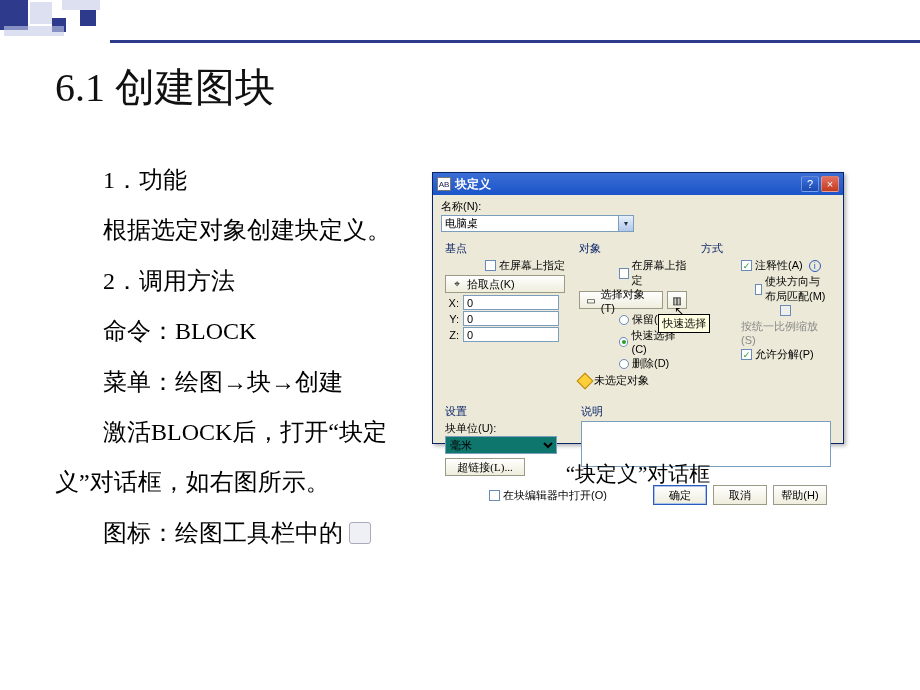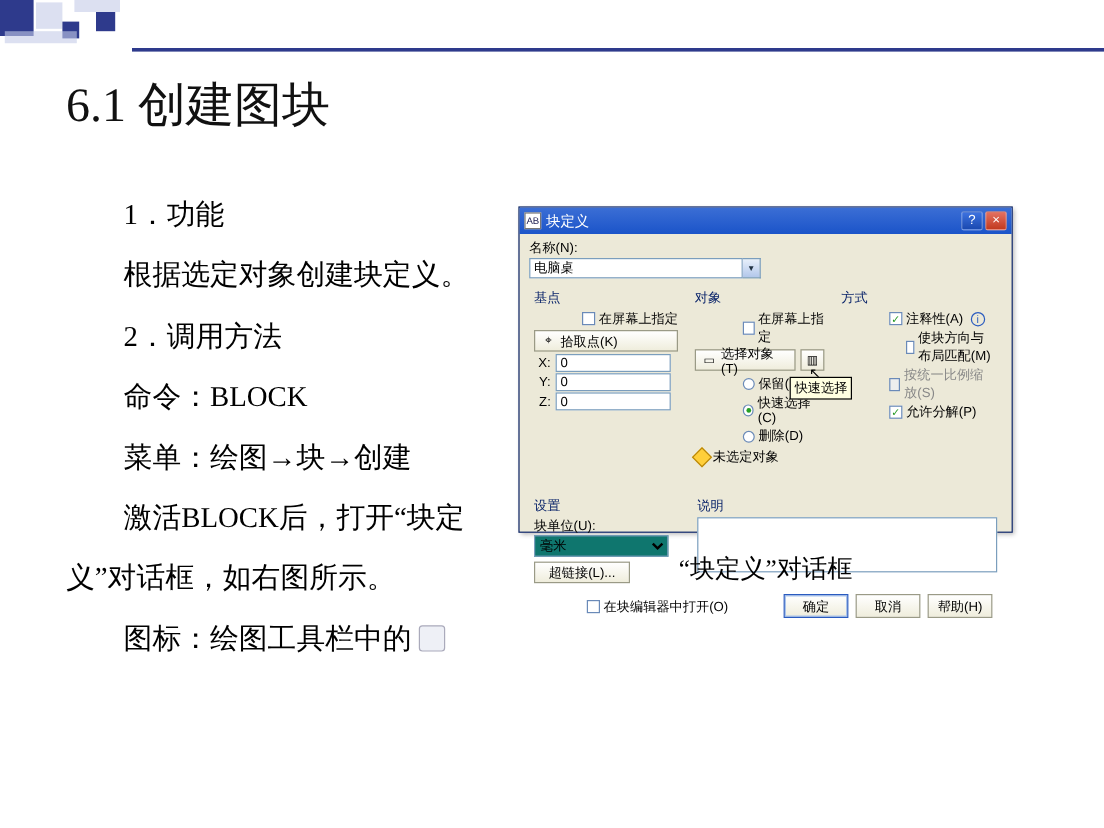--- a/index.html
+++ b/index.html
@@ -9,21 +9,21 @@
   .deco-sq { position: absolute; background: #2e3a8c; }
   .deco-sq.light { background: #c4cce8; opacity: .6; }
   .deco-line { position: absolute; top: 40px; left: 110px; width: 810px; height: 3px; background: #2e3a8c; }
   .title { position: absolute; top: 60px; left: 55px; font-size: 40px; font-family: "SimSun", serif; color: #111; }
   .body { position: absolute; top: 155px; left: 55px; width: 380px; font-size: 24px; line-height: 2.1; font-family: "SimSun", serif; color: #000; }
   .body p { text-indent: 2em; }
   .icon-small { display: inline-block; width: 22px; height: 22px; background: #eef0f6; border: 1px solid #aab; border-radius: 3px; vertical-align: -3px; }
   .dialog { position: absolute; top: 172px; left: 432px; width: 412px; height: 272px; background: #ece9d8; border: 1px solid #0a246a; box-shadow: 2px 2px 4px rgba(0,0,0,.3); font-size: 11px; font-family: Tahoma, "SimSun", sans-serif; }
   .titlebar { height: 22px; background: linear-gradient(#3b6ed5, #1b54c9); display: flex; align-items: center; padding: 0 4px; }
   .tb-icon { width: 14px; height: 14px; background: #fff; border: 1px solid #777; margin-right: 4px; font-size: 8px; display:flex; align-items:center; justify-content:center; color:#225; }
-  .tb-title { color: #fff; font-weight: normal; font-size: 12px; flex: 1; }
+  .tb-title { color: #fff; font-weight: bold; font-size: 12px; flex: 1; }
   .tb-btn { width: 18px; height: 16px; margin-left: 2px; border: 1px solid #fff5; background: linear-gradient(#3d72e0,#1a49b0); color: #fff; font-size: 11px; display:flex; align-items:center; justify-content:center; border-radius:2px; }
   .tb-btn.close { background: linear-gradient(#e37060,#c23a1f); }
   .dlg-body { padding: 4px 8px 6px 8px; }
   .row-name { display:flex; flex-direction:column; gap:1px; margin-bottom:3px;}
   .lbl { font-size: 11px; color:#000; }
   .combo { display:flex; }
   .combo input { width: 178px; height: 17px; border:1px solid #7b9ebd; font-size:11px; padding:0 3px; }
   .combo .drop { width:15px; height:17px; border:1px solid #7b9ebd; border-left:0; background:linear-gradient(#e8f0fb,#b2c7ea); display:flex;align-items:center;justify-content:center; font-size:8px; color:#234;}
   .cols { display:flex; gap:6px; }
   .grp { position:relative; border:none; padding:6px 4px 4px 4px; }
@@ -48,21 +48,21 @@
   .grp-settings{ width:130px; }
   .grp-desc { flex:1; }
   .grp-desc textarea { width:100%; height:46px; border:1px solid #7b9ebd; resize:none; font-size:11px;}
   select.unit { width:112px; height:18px; border:1px solid #7b9ebd; font-size:11px; background:#0f766e;}
   .dlg-foot { display:flex; align-items:center; gap:6px; padding:3px 8px 0 8px;}
   .dlg-foot .spacer{ flex:1;}
   .btn-main { width:54px; height:20px; border:1px solid #9a9a86; background:linear-gradient(#fff,#efeddc); font-size:11px; display:flex;align-items:center;justify-content:center;}
   .btn-main.default{ border:1px solid #2a5bbf; box-shadow:0 0 0 1px #a9c3eb inset;}
   .help-i { width:12px;height:12px;border:1px solid #2a5bbf;border-radius:50%;display:inline-flex;align-items:center;justify-content:center;font-size:9px;color:#2a5bbf;margin-left:3px;}
   .caption { position:absolute; top:460px; left:432px; width:412px; text-align:center; font-size:21px; font-family:"SimSun",serif;}
-  .disabled { color:#888; }
+  .disabled { color:#888;flex-direction:column; }
 </style>
 </head>
 <body>
 
 <div class="slide">
   <div class="deco-top">
     <div class="deco-sq" style="top:0;left:0;width:28px;height:30px;"></div>
     <div class="deco-sq light" style="top:2px;left:30px;width:22px;height:22px;"></div>
     <div class="deco-sq" style="top:18px;left:52px;width:14px;height:14px;"></div>
     <div class="deco-sq light" style="top:0;left:62px;width:38px;height:10px;"></div>
@@ -176,26 +176,26 @@
               <span class="box" style="background:#eee;"></span>
               <span>按统一比例缩放(S)</span>
             </label>
           <label class="chk">
               <span class="box">✓</span>
               <span>允许分解(P)</span>
             </label>
         </div>
       </div>
 
-      <div class="cols" style="margin-top:16px;">
+      <div class="cols" style="margin-top:6px;">
         <div class="grp grp-settings">
           <div class="gtitle">设置</div>
           <div class="lbl">块单位(U):</div>
           <select class="unit"><option>毫米</option></select>
-          <div class="btn-sm" style="width:80px;justify-content:center;margin-top:4px;">
+          <div class="btn-sm" style="width:80px;justify-content:center;margin-top:4px;font-family:Liberation Serif, serif;">
               <span>超链接(L)...</span>
             </div>
         </div>
         <div class="grp grp-desc">
           <div class="gtitle">说明</div>
           <textarea style=""></textarea>
         </div>
       </div>
 
       <div class="dlg-foot">

